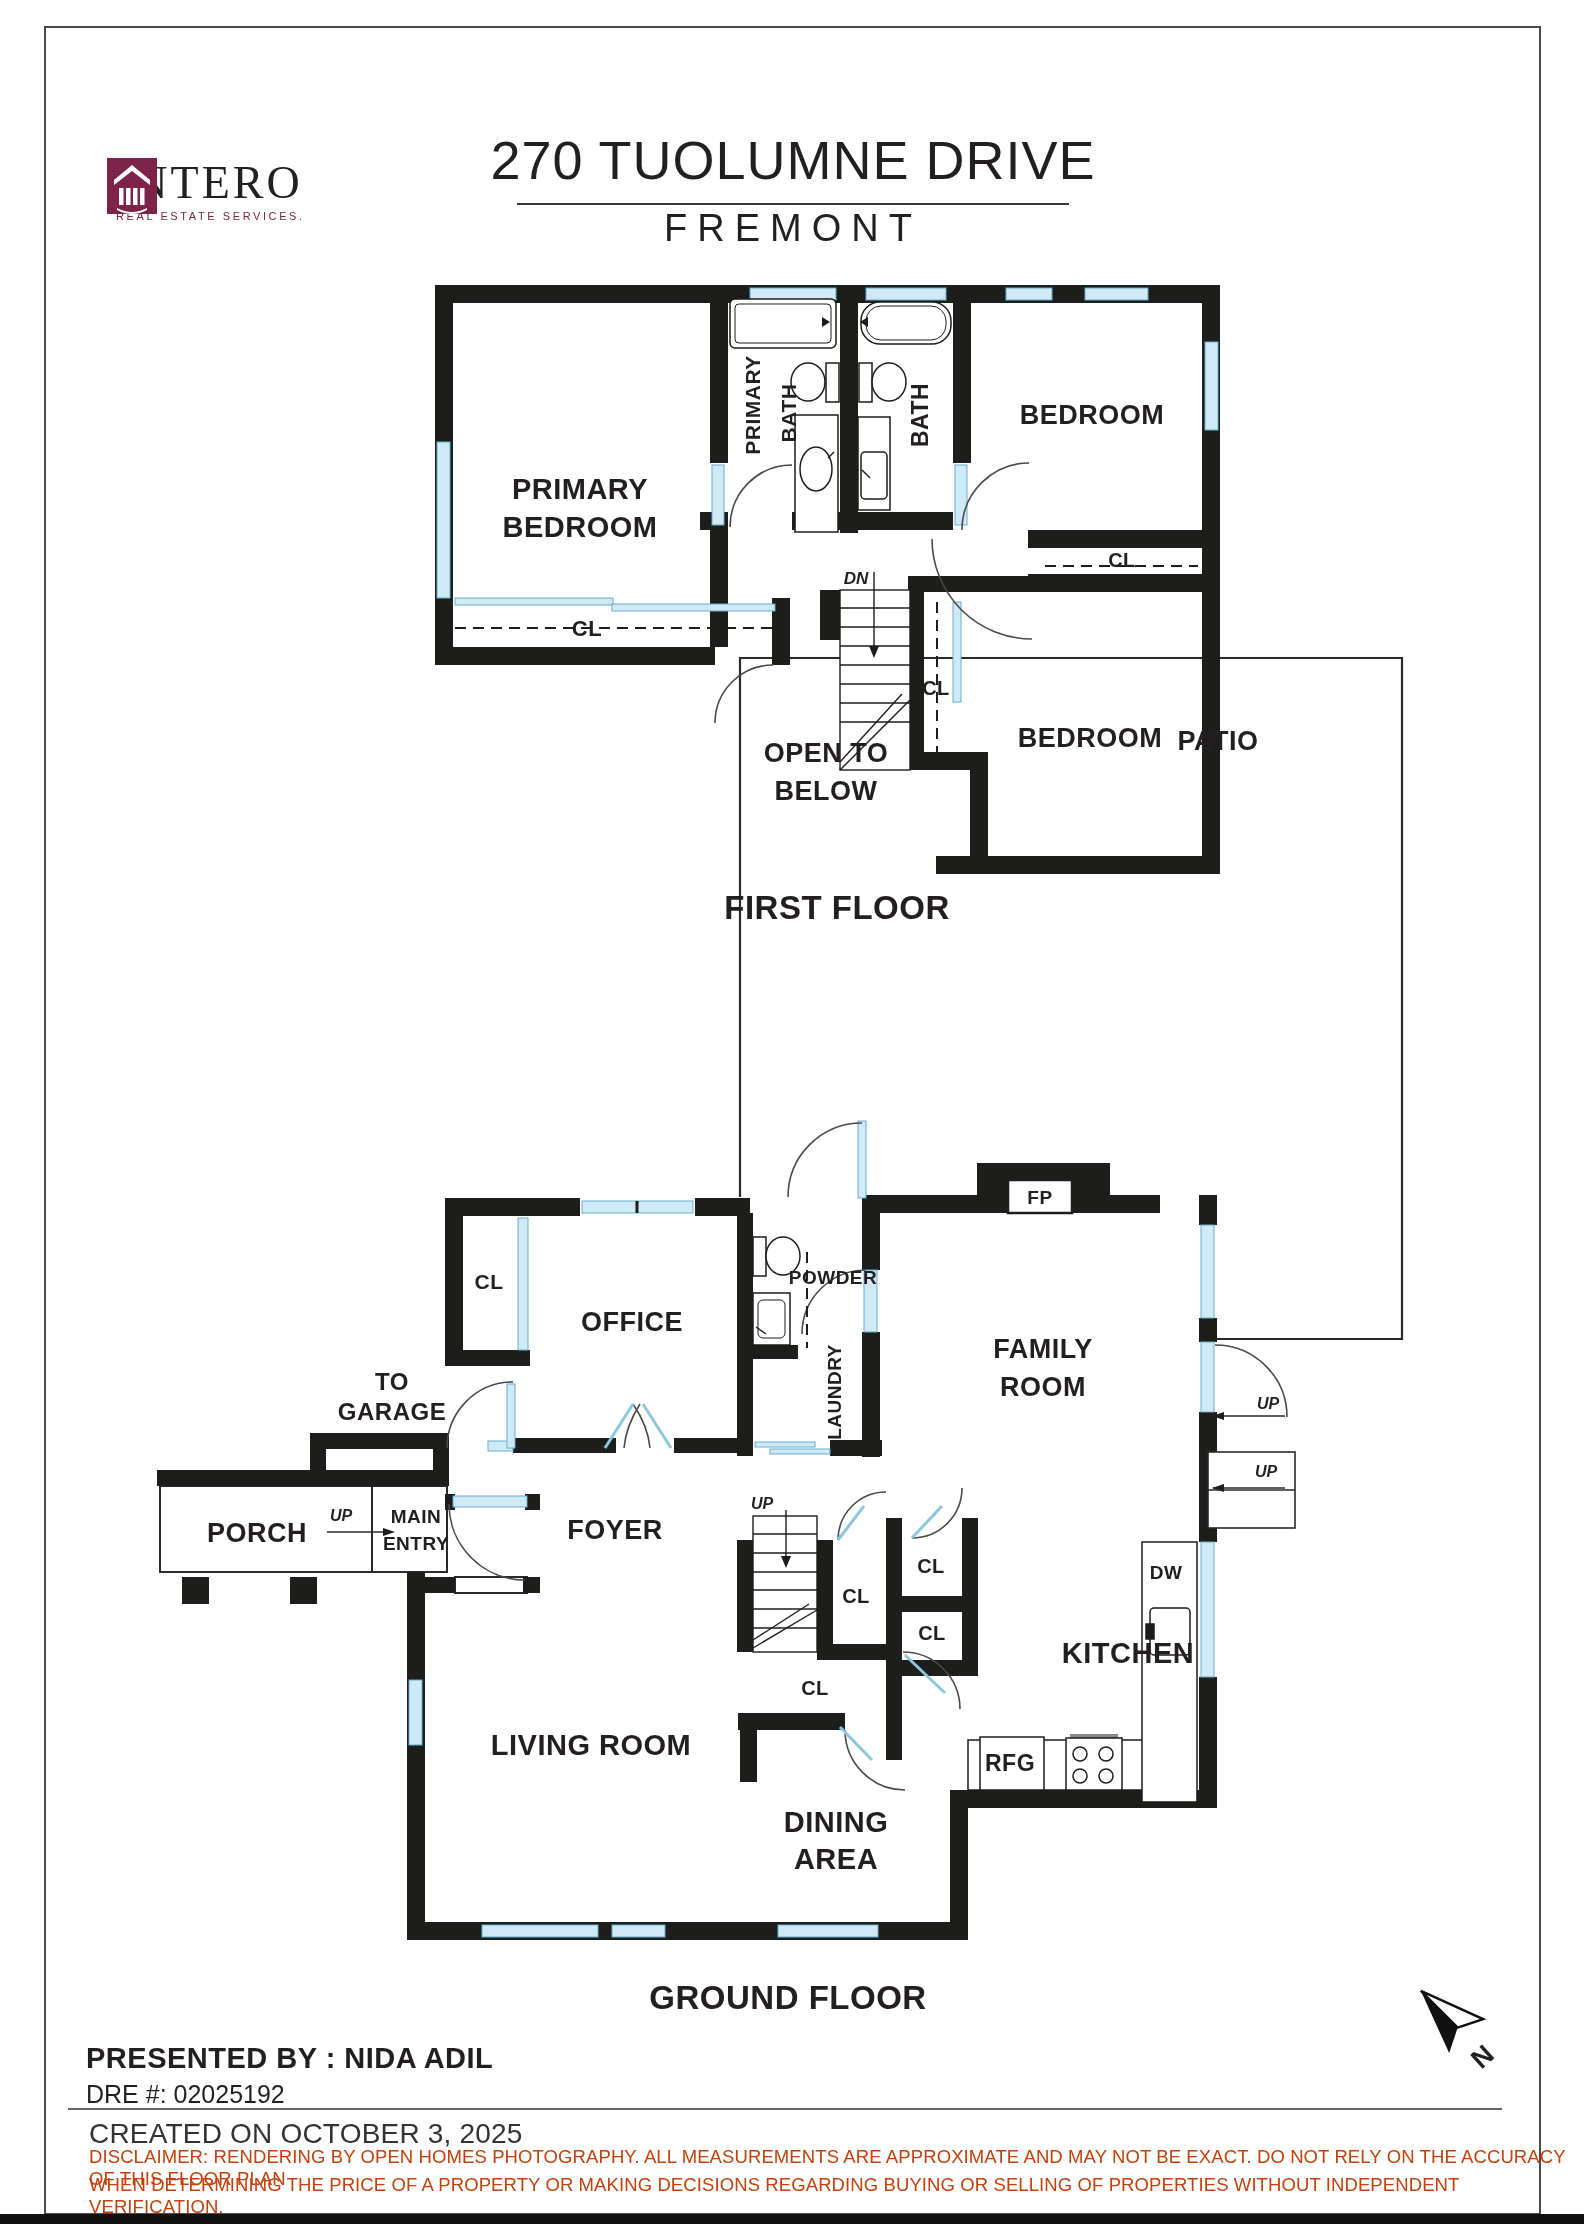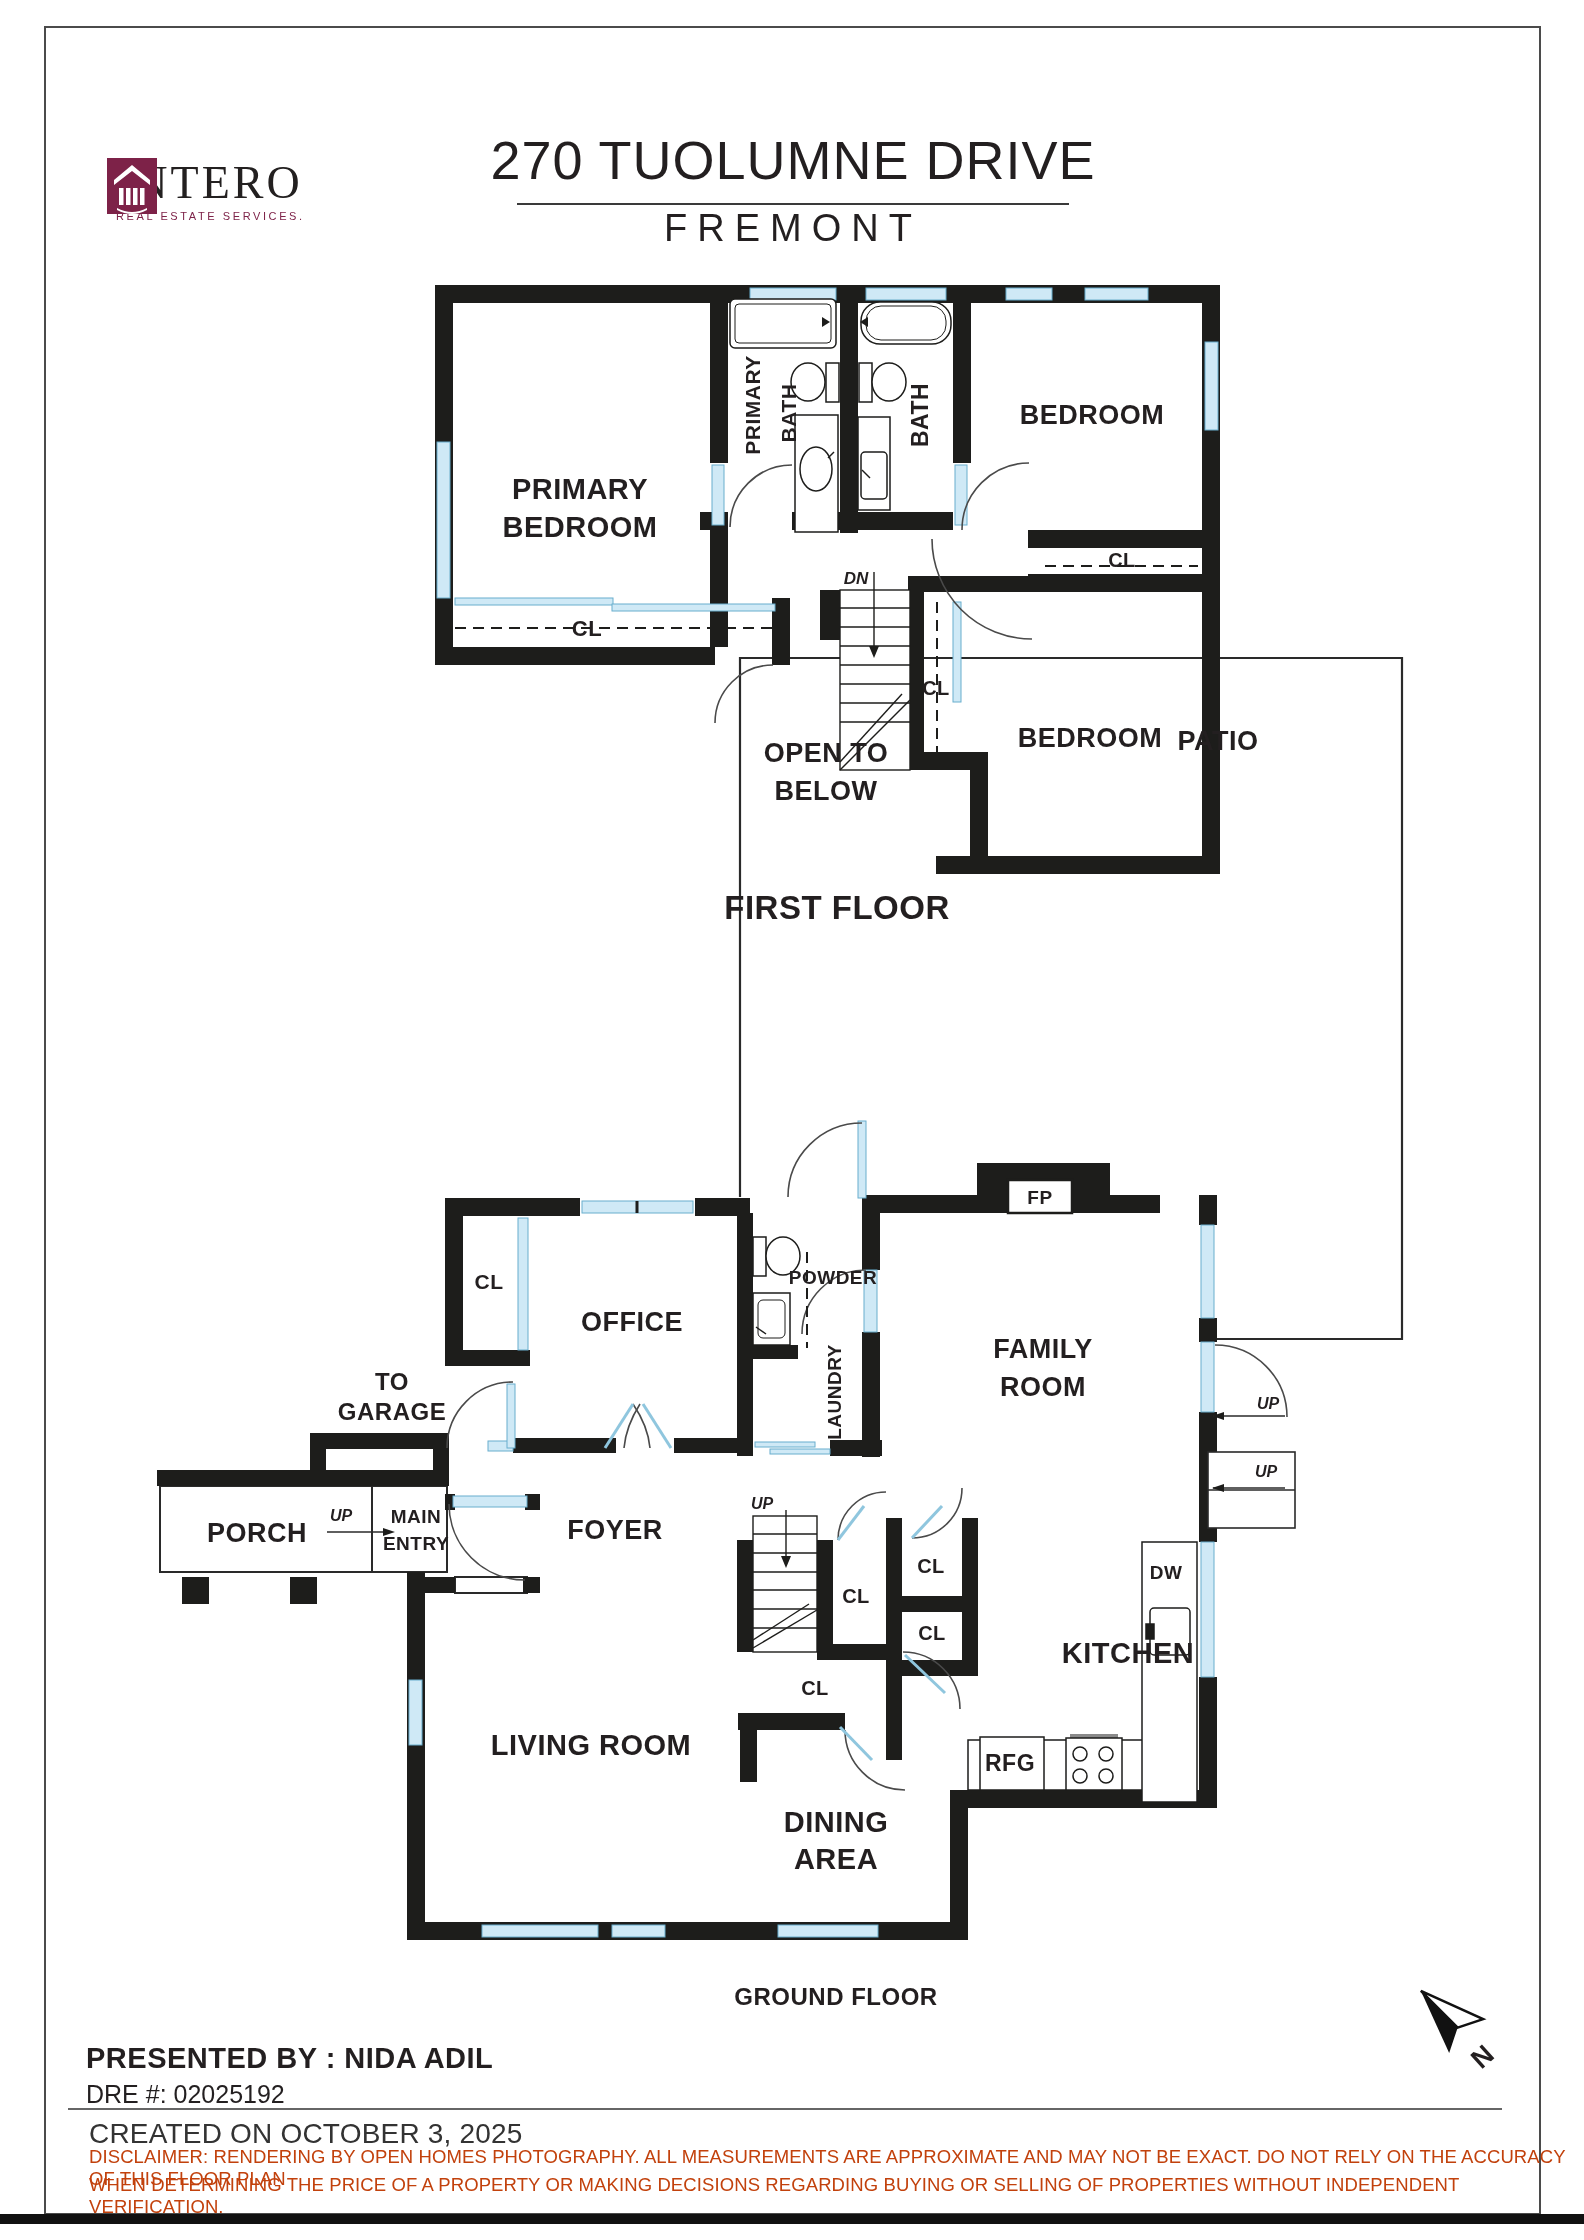--- a/index.html
+++ b/index.html
@@ -281,21 +281,21 @@
   <div class="lbl" style="left:856px;top:1596px;font-size:20px">CL</div>
   <div class="lbl" style="left:931px;top:1566px;font-size:20px">CL</div>
   <div class="lbl" style="left:932px;top:1633px;font-size:20px">CL</div>
   <div class="lbl" style="left:815px;top:1688px;font-size:20px">CL</div>
   <div class="lbl" style="left:1128px;top:1653px;font-size:29px">KITCHEN</div>
   <div class="lbl" style="left:1166px;top:1572px;font-size:19px">DW</div>
   <div class="lbl" style="left:1010px;top:1763px;font-size:23px">RFG</div>
   <div class="lbl" style="left:591px;top:1745px;font-size:29px">LIVING ROOM</div>
   <div class="lbl" style="left:836px;top:1822px;font-size:29px">DINING</div>
   <div class="lbl" style="left:836px;top:1859px;font-size:29px">AREA</div>
-  <div class="lbl" style="left:836px;top:1997px;font-size:24px">GROUND FLOOR</div>
+  <div class="lbl" style="left:788px;top:1997px;font-size:33px">GROUND FLOOR</div>
 
   <div class="presented">PRESENTED BY : NIDA ADIL</div>
   <div class="dre">DRE #: 02025192</div>
   <div class="foot-rule"></div>
   <div class="created">CREATED ON OCTOBER 3, 2025</div>
   <div class="disc" style="top:2146px">DISCLAIMER: RENDERING BY OPEN HOMES PHOTOGRAPHY. ALL MEASUREMENTS ARE APPROXIMATE AND MAY NOT BE EXACT. DO NOT RELY ON THE ACCURACY OF THIS FLOOR PLAN</div>
   <div class="disc" style="top:2174px">WHEN DETERMINING THE PRICE OF A PROPERTY OR MAKING DECISIONS REGARDING BUYING OR SELLING OF PROPERTIES WITHOUT INDEPENDENT VERIFICATION.</div>
   <div class="lbl" style="left:1483px;top:2057px;font-size:27px;transform:translate(-50%,-50%) rotate(-42deg)">N</div>
   <div class="bottom-bar"></div>
 

